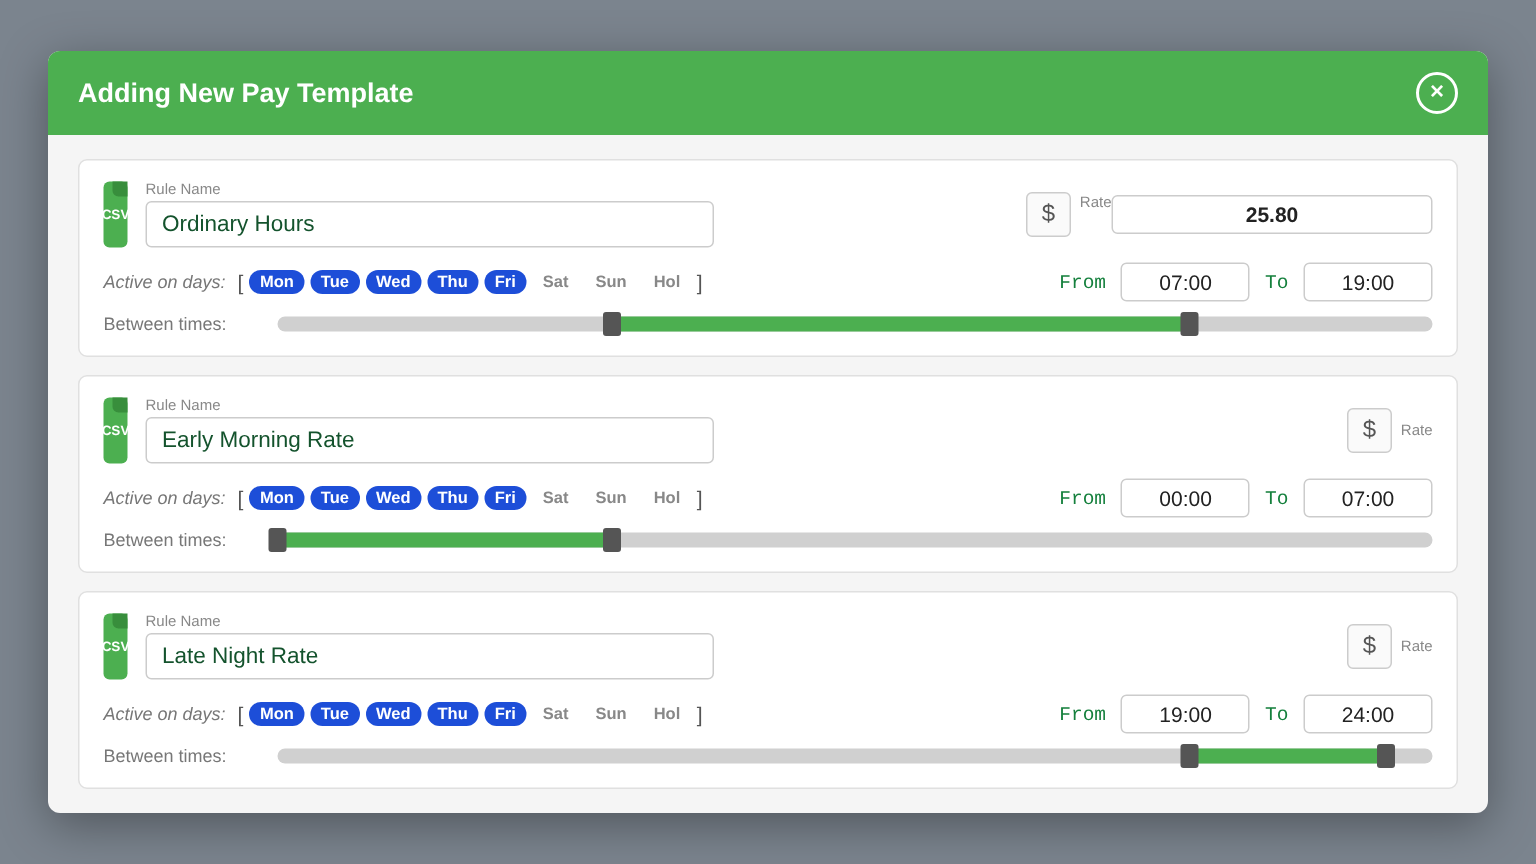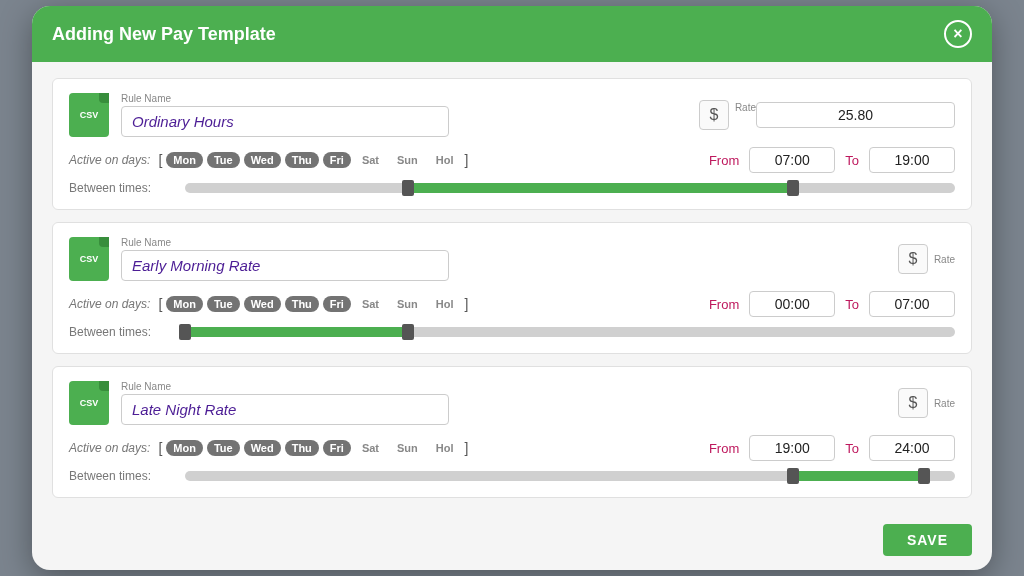--- a/index.html
+++ b/index.html
@@ -17,21 +17,21 @@
     .bg-overlay {
       position: absolute;
       inset: 0;
       background: rgba(80,90,100,0.55);
       z-index: 0;
     }
     .modal {
       position: relative;
       z-index: 10;
       background: #f5f5f5;
-      border-radius: 18px;
+      border-radius: 8px;
       width: 960px;
       box-shadow: 0 8px 32px rgba(0,0,0,0.35);
       overflow: hidden;
     }
     .modal-header {
       background: #4caf50;
       color: white;
       padding: 14px 20px;
       display: flex;
       align-items: center;
@@ -67,21 +67,21 @@
       padding: 14px 16px;
       border: 1px solid #e0e0e0;
     }
     .rule-top {
       display: flex;
       align-items: center;
       gap: 12px;
       margin-bottom: 10px;
     }
     .csv-icon {
-      width: 40px;
+      width: 16px;
       height: 44px;
       background: #4caf50;
       border-radius: 4px;
       display: flex;
       align-items: center;
       justify-content: center;
       color: white;
       font-size: 9px;
       font-weight: bold;
       flex-direction: column;
@@ -104,24 +104,23 @@
     .rule-name-label {
       font-size: 10px;
       color: #888;
       margin-bottom: 2px;
     }
     .rule-name-input {
       border: 1px solid #ccc;
       border-radius: 4px;
       padding: 6px 10px;
       font-size: 15px;
-      color: #4c1d95;
-      width: 328px;
+      color: #14532d;
+      width: 379px;
       outline: none;
-      font-style: italic;
     }
     .rate-group {
       margin-left: auto;
       display: flex;
       align-items: center;
       gap: 6px;
     }
     .dollar-icon {
       width: 30px;
       height: 30px;
@@ -140,21 +139,21 @@
     }
     .rate-label {
       font-size: 10px;
       color: #888;
     }
     .rate-value {
       border: 1px solid #ccc;
       border-radius: 4px;
       padding: 4px 8px;
       font-size: 14px;
-      font-weight: 400;
+      font-weight: 700;
       color: #222;
       min-width: 70px;
       text-align: center;
     }
     .rule-days-row {
       display: flex;
       align-items: center;
       gap: 8px;
       margin-bottom: 8px;
     }
@@ -172,35 +171,36 @@
     .bracket {
       font-size: 14px;
       color: #555;
     }
     .day-pill {
       padding: 2px 7px;
       border-radius: 10px;
       font-size: 11px;
       font-weight: 600;
       color: white;
-      background: #737373;
+      background: #1d4ed8;
     }
     .day-pill.inactive {
       background: transparent;
       color: #888;
     }
     .time-section {
       display: flex;
       align-items: center;
       gap: 10px;
       margin-left: auto;
     }
     .time-label-text {
       font-size: 13px;
-      color: #be185d;
+      color: #15803d;
+      font-family: Liberation Mono, monospace;
     }
     .time-input {
       border: 1px solid #ccc;
       border-radius: 4px;
       padding: 4px 10px;
       font-size: 14px;
       color: #222;
       width: 86px;
       text-align: center;
     }
@@ -396,16 +396,13 @@
           <span class="between-label">Between times:</span>
           <div class="slider-track">
             <div class="slider-fill" style="left: 79%; width: 17%;"></div>
             <div class="slider-thumb" style="left: 79%;"></div>
             <div class="slider-thumb" style="left: 96%;"></div>
           </div>
         </div>
       </div>
     </div>
 
-  <div class="modal-footer">
-    <button class="save-btn">SAVE</button>
-  </div>
 </div>
 
 </body></html>

